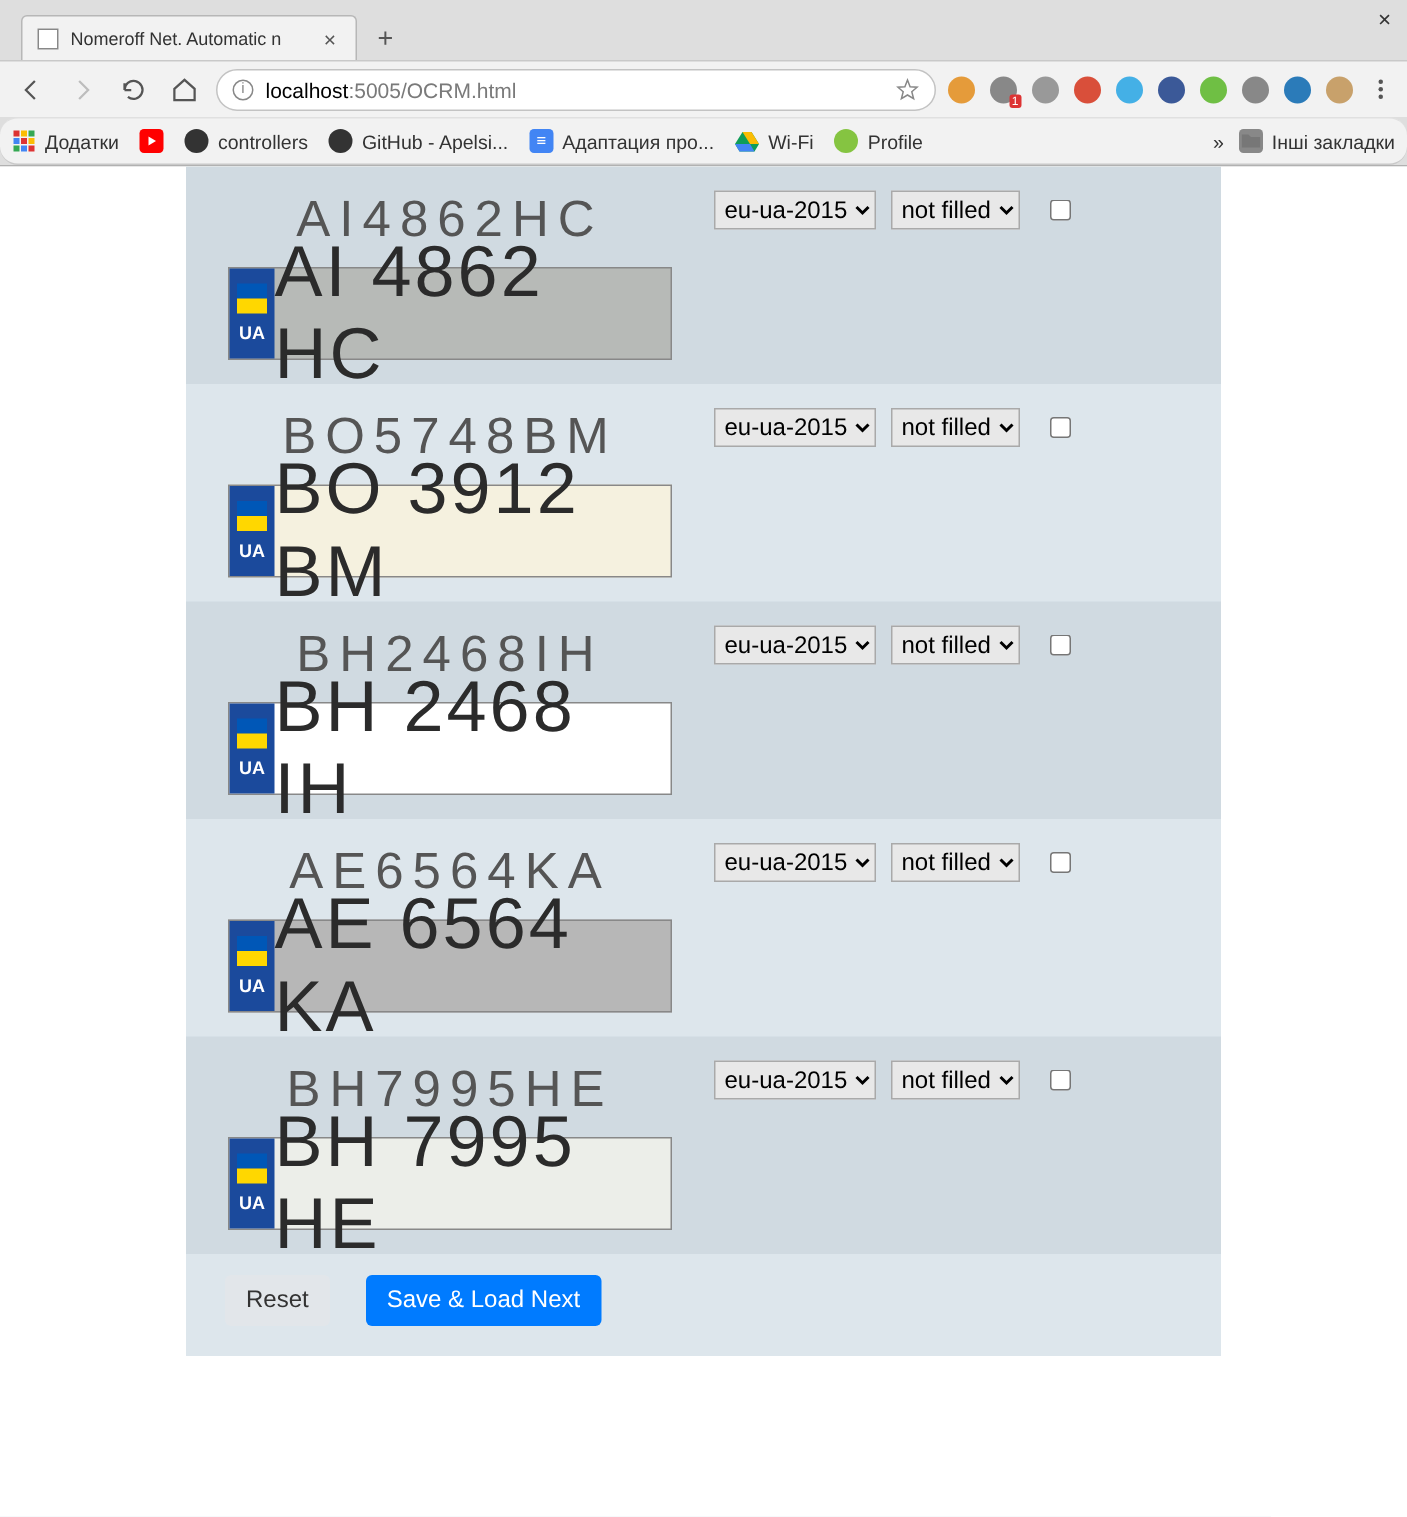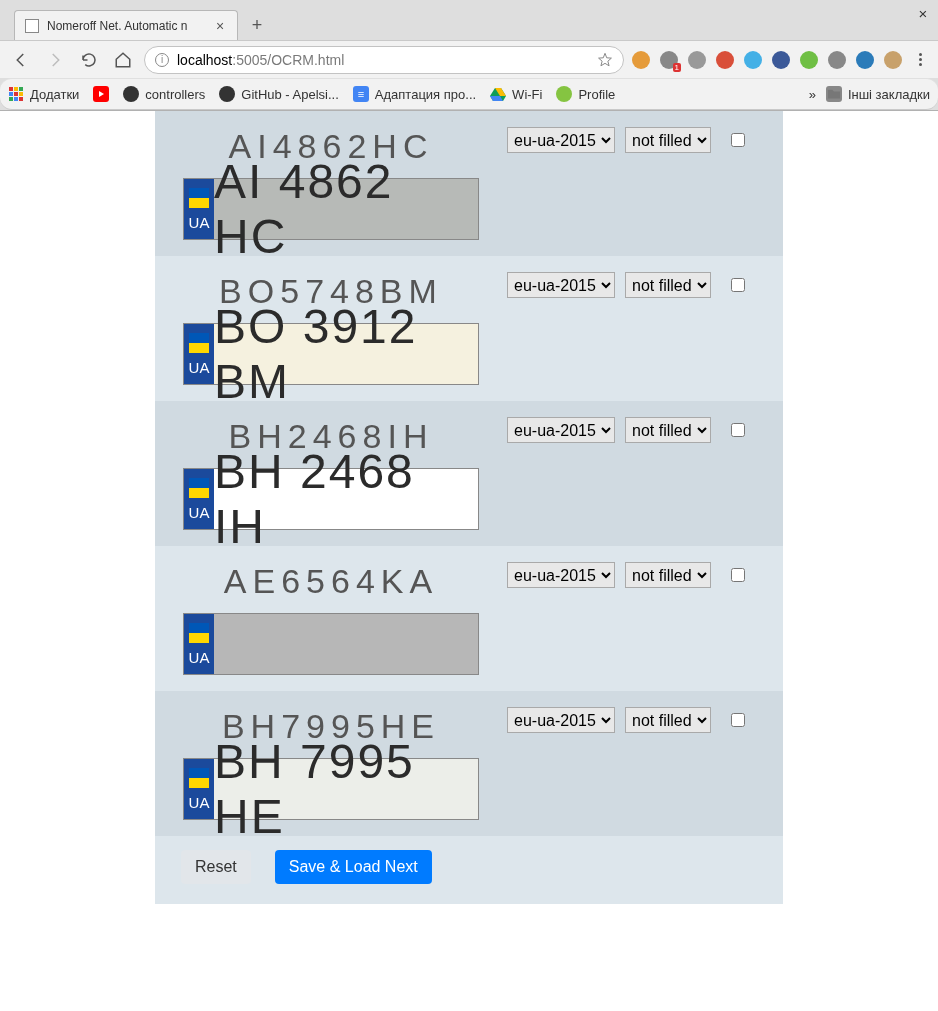--- a/index.html
+++ b/index.html
@@ -29,33 +29,33 @@
   .menu-dots { width: 20px; height: 20px; display: flex; flex-direction: column; align-items: center; justify-content: center; gap: 2px; cursor: pointer; }
   .menu-dots span { width: 3px; height: 3px; background: #555; border-radius: 50%; }
 
   .bookmarks { display: flex; align-items: center; height: 32px; background: #f2f2f2; border-top: 1px solid #e0e0e0; border-bottom: 1px solid #c9c9c9; padding: 0 8px; gap: 14px; font-size: 13px; color: #333; border-radius: 12px; }
   .bm-item { display: flex; align-items: center; gap: 6px; cursor: pointer; white-space: nowrap; }
   .bm-favicon { width: 16px; height: 16px; border-radius: 3px; display: flex; align-items: center; justify-content: center; font-size: 11px; }
   .bm-overflow { margin-left: auto; display: flex; align-items: center; gap: 10px; }
 
   
   .viewport { position: relative; height: calc(1011px - 40px - 38px - 32px); overflow: auto; background: #fff; }
-  .page-container { margin: 0 auto; width: 628px; background: #dde6ec; padding: 0 0 20px 0; position: relative; }
+  .page-container { margin: 0 auto; width: 690px; background: #dde6ec; padding: 0 0 20px 0; position: relative; }
 
   .plate-row { display: flex; align-items: flex-start; padding: 16px; gap: 16px; }
   .plate-row.dark { background: #d0dae1; }
   .plate-left { flex: 0 0 320px; display: flex; flex-direction: column; align-items: center; }
   .plate-text { font-size: 34px; letter-spacing: 6px; color: #555; font-family: Arial, sans-serif; margin-bottom: 12px; }
 
   .plate-img { width: 296px; height: 62px; display: flex; border: 1px solid #888; }
   .plate-flag { width: 30px; background: #1b4a9c; display: flex; flex-direction: column; align-items: center; justify-content: center; }
   .flag-stripe { width: 20px; height: 10px; }
   .flag-stripe.blue { background: #0057b7; }
   .flag-stripe.yellow { background: #ffd700; }
-  .plate-flag .ua-label { color: #fff; font-size: 15px; margin-top: 6px; font-weight: normal; }
+  .plate-flag .ua-label { color: #fff; font-size: 12px; margin-top: 6px; font-weight: bold; }
   .plate-body { flex: 1; display: flex; align-items: center; justify-content: center; font-size: 48px; letter-spacing: 2px; font-weight: 500; font-family: Arial, sans-serif; }
 
   .plate-controls { flex: 1; display: flex; align-items: flex-start; gap: 16px; }
   .selects-col { display: flex; gap: 10px; }
   .sel { font-size: 16px; background: #e8e8e8; border: 1px solid #a9a9a9; height: 26px; padding: 0 2px; }
   .chk { width: 14px; height: 14px; margin-top: 6px; }
 
   .btn-row { display: flex; gap: 24px; padding: 14px 10px 0 10px; margin-left: 16px; }
   .btn { font-size: 16px; padding: 8px 14px; border-radius: 4px; border: none; cursor: pointer; }
   .btn.reset { background: #e2e6ea; color: #333; }
@@ -262,20 +262,21 @@
   </div>
       <div class="plate-row">
     <div class="plate-left">
       <div class="plate-text">AE6564KA</div>
       <div class="plate-img" style="background:#b7b7b7;color:#2b2b2b">
         <div class="plate-flag">
           <div class="flag-stripe blue"></div>
           <div class="flag-stripe yellow"></div>
           <div class="ua-label">UA</div>
         </div>
+        <div class="plate-body">AE 6564 KA</div>
       </div>
     </div>
     <div class="plate-controls">
       <div class="selects-col">
         <select class="sel"><option>eu-ua-2015</option></select>
         <select class="sel"><option>not filled</option></select>
       </div>
       <input type="checkbox" class="chk" style="">
     </div>
   </div>

